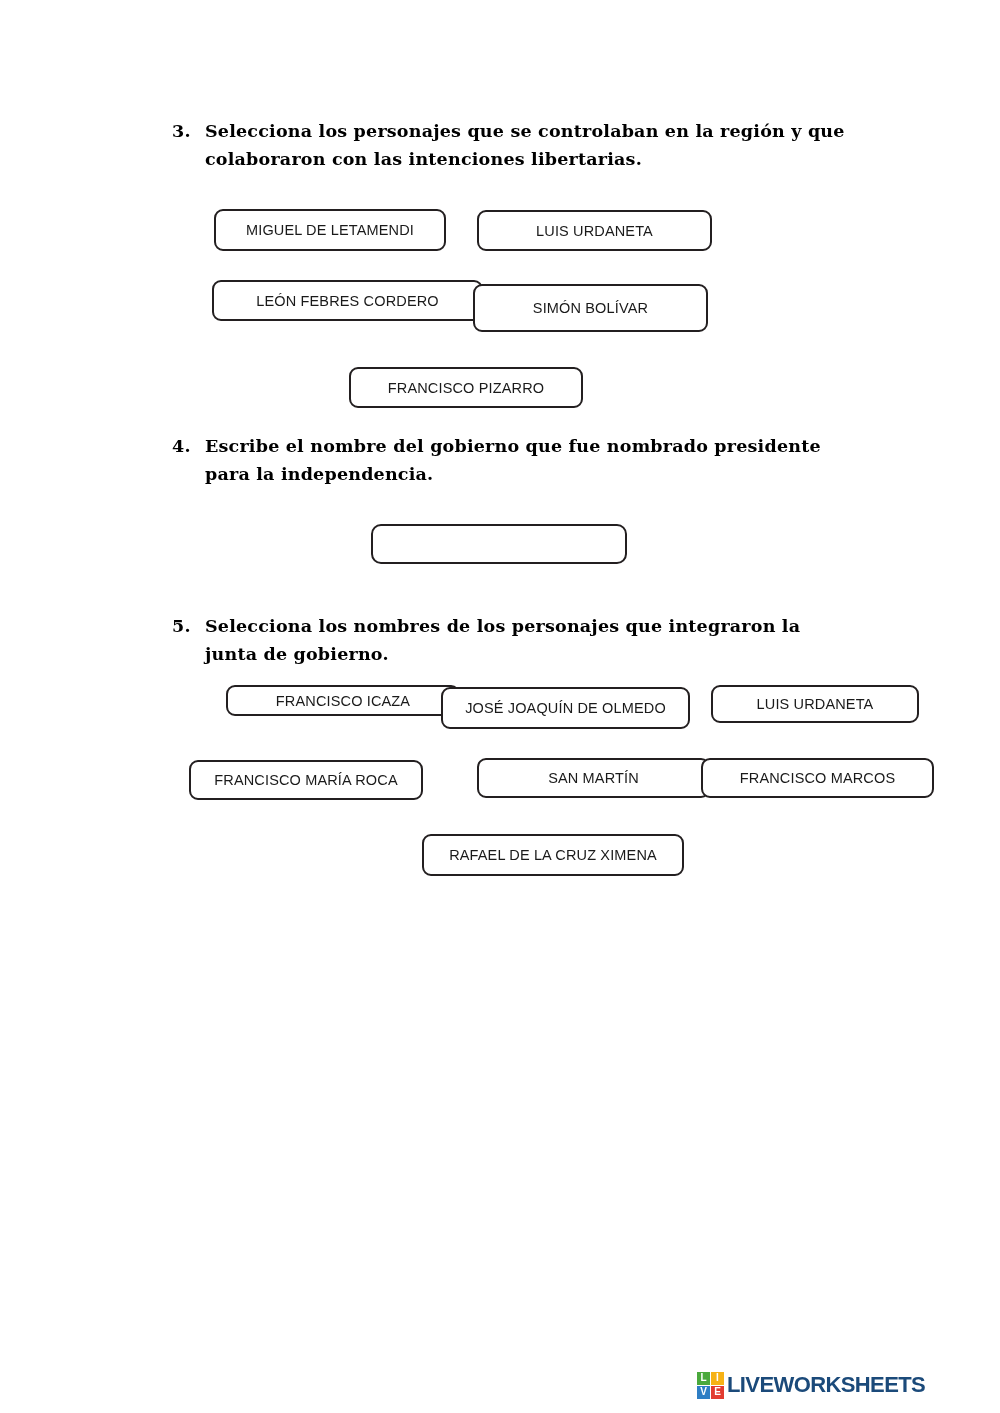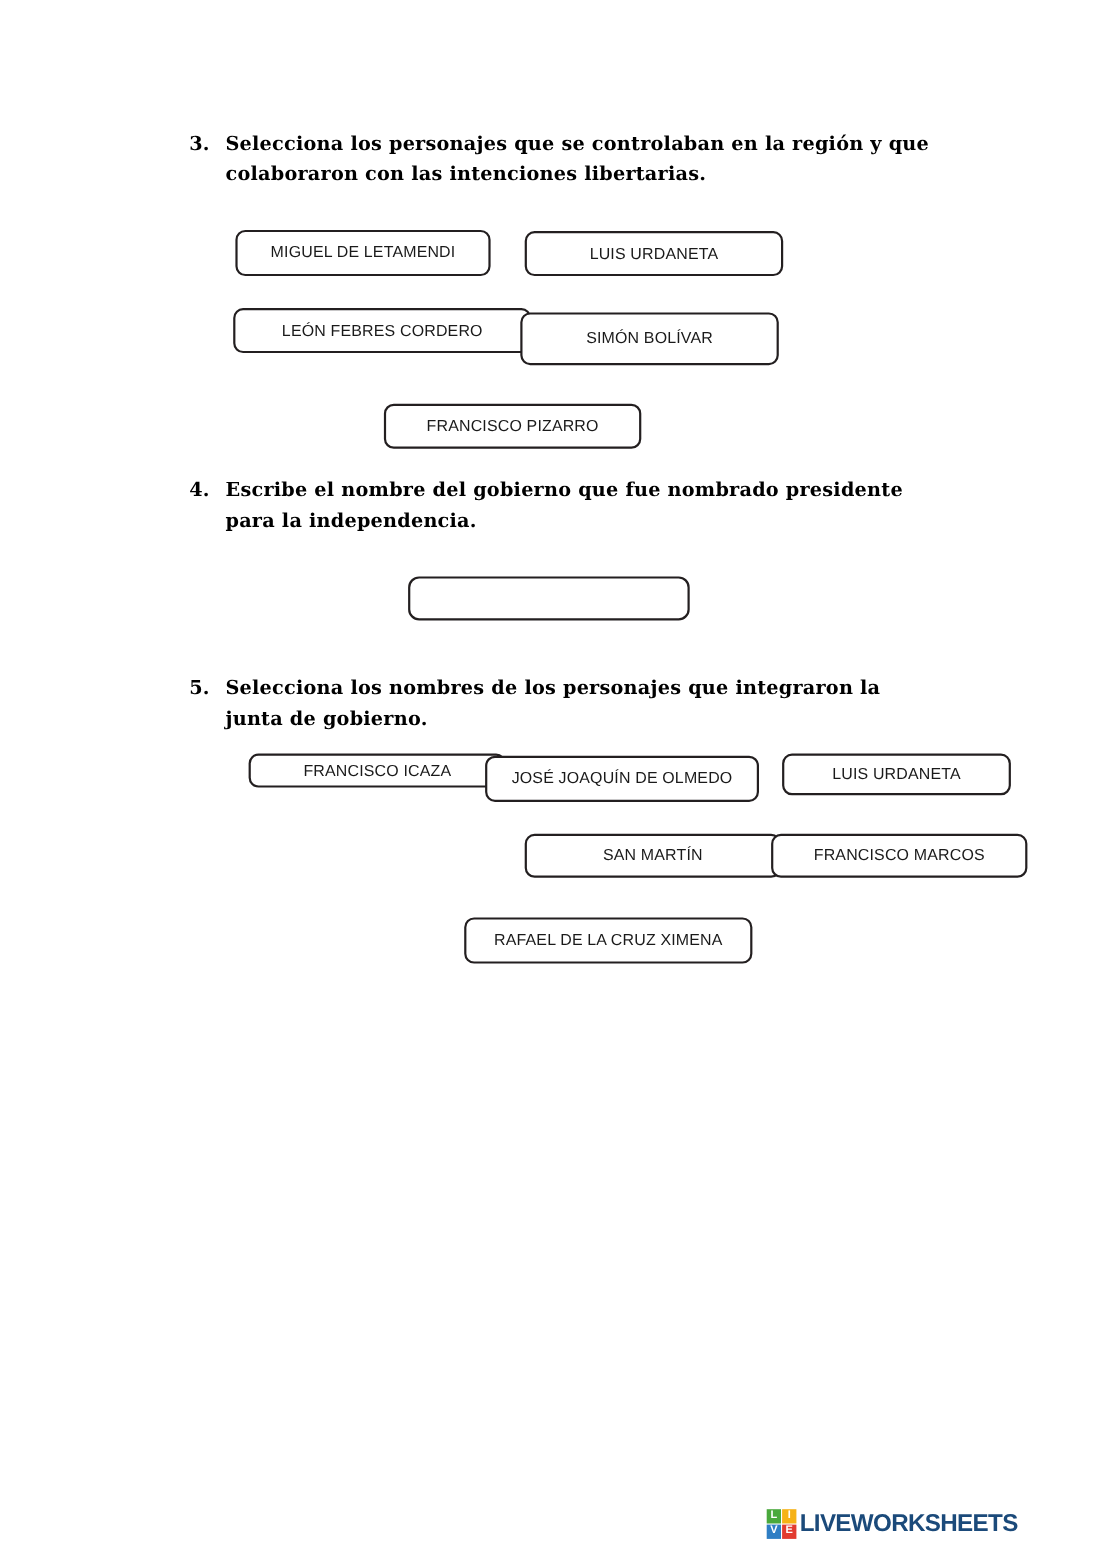--- a/index.html
+++ b/index.html
@@ -134,20 +134,21 @@
     <span class="q-num">5.</span>
     <span class="q-text">Selecciona los nombres de los personajes que integraron la junta de gobierno.</span>
   </div>
 
   <div class="opt" style="left:190px; top:685px; width:234px; height:31px;margin-left:36px;">FRANCISCO ICAZA</div>
 
   <div class="opt" style="left:441px; top:687px; width:249px; height:42px;">JOSÉ JOAQUÍN DE OLMEDO</div>
 
   <div class="opt" style="left:711px; top:685px; width:208px; height:38px;">LUIS URDANETA</div>
 
+  <div class="opt" style="left:189px; top:760px; width:234px; height:40px;">FRANCISCO MARÍA ROCA</div>
 
   <div class="opt" style="left:445px; top:758px; width:233px; height:40px;margin-left:32px;">SAN MARTÍN</div>
 
   <div class="opt" style="left:701px; top:758px; width:233px; height:40px;">FRANCISCO MARCOS</div>
 
   <div class="opt" style="left:422px; top:834px; width:262px; height:42px;">RAFAEL DE LA CRUZ XIMENA</div>
 
   <div class="lw-logo">
     <div class="lw-tiles">
       <span class="lw-tile t-l">L</span>

